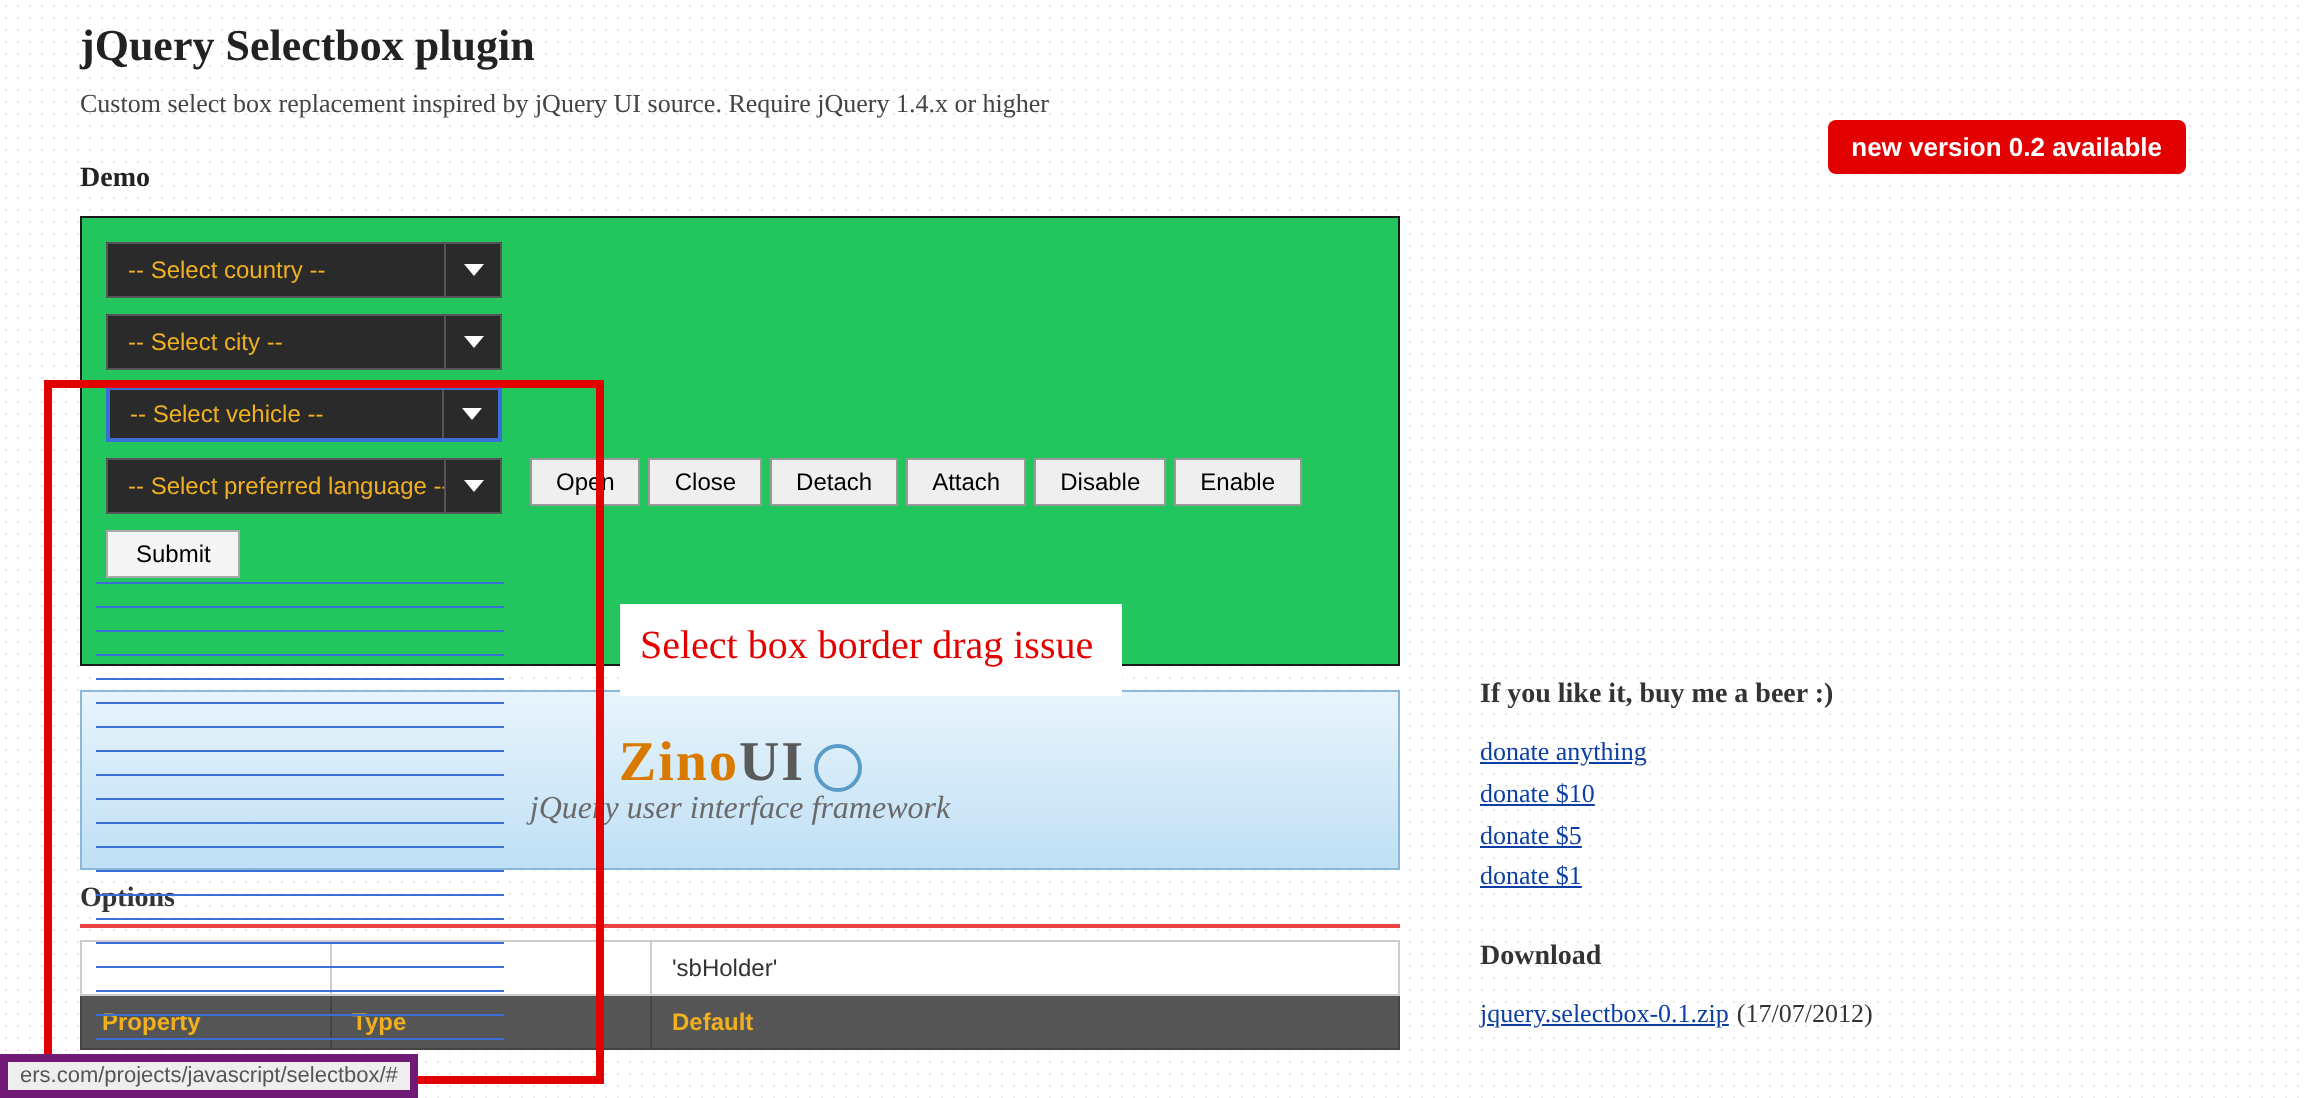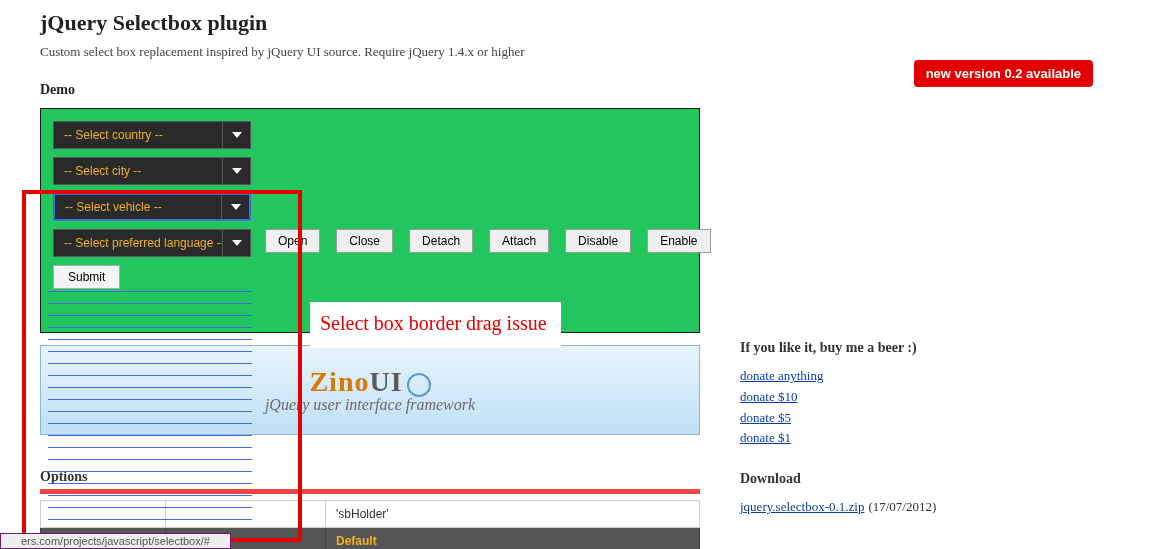--- a/index.html
+++ b/index.html
@@ -93,21 +93,21 @@
     width: 0; height: 0;
     border-left: 5px solid transparent;
     border-right: 5px solid transparent;
     border-top: 6px solid #fff;
   }
   .action-row {
     display: flex;
     gap: 8px;
     align-items: flex-start;
   }
-  .btn-group { display: flex; gap: 16px; margin-left: 6px; }
+  .btn-group { display: flex; gap: 4px; margin-left: 6px; }
   .btn {
     background: #efefef;
     border: 1px solid #999;
     font-size: 12px;
     font-family: Arial, sans-serif;
     padding: 4px 12px;
     cursor: pointer;
   }
   .submit-btn {
     background: #f5f5f5;
@@ -146,24 +146,24 @@
     margin-left: 4px;
     position: relative;
   }
   .banner-tag {
     font-size: 16px;
     color: #6a6a6a;
     font-style: italic;
     margin-top: -2px;
   }
   .options-heading {
-    margin-top: 34px;
+    margin-top: 7px;
     font-size: 14px;
     font-weight: bold;
-    border-bottom: 5px solid #ef4444;
+    border-bottom: 2px solid #ef4444;
     padding-bottom: 4px;
   }
   .opt-table {
     margin-top: 6px;
     width: 100%;
     background: #555;
     color: #f0b020;
     font-size: 12px;
     font-family: Arial, sans-serif;
     border-collapse: collapse;
@@ -222,25 +222,25 @@
   .blue-lines hr {
     border: none;
     border-top: 1px solid #3b6fd6;
     margin: 11px 0;
   }
   .status-bar {
     position: absolute;
     bottom: 0;
     left: 0;
     background: #eee;
-    border: 1px solid #701a75;
+    border: 4px solid #701a75;
     font-size: 11px;
     font-family: Arial, sans-serif;
     color: #555;
-    padding: 1px 20px;
+    padding: 1px 6px;
   }
 </style>
 </head>
 <body>
 
 <h1 class="page-title">jQuery Selectbox plugin</h1>
 <p class="subtitle">Custom select box replacement inspired by jQuery UI source. Require jQuery 1.4.x or higher</p>
 <div class="new-version">new version 0.2 available</div>
 
 <div class="columns">

